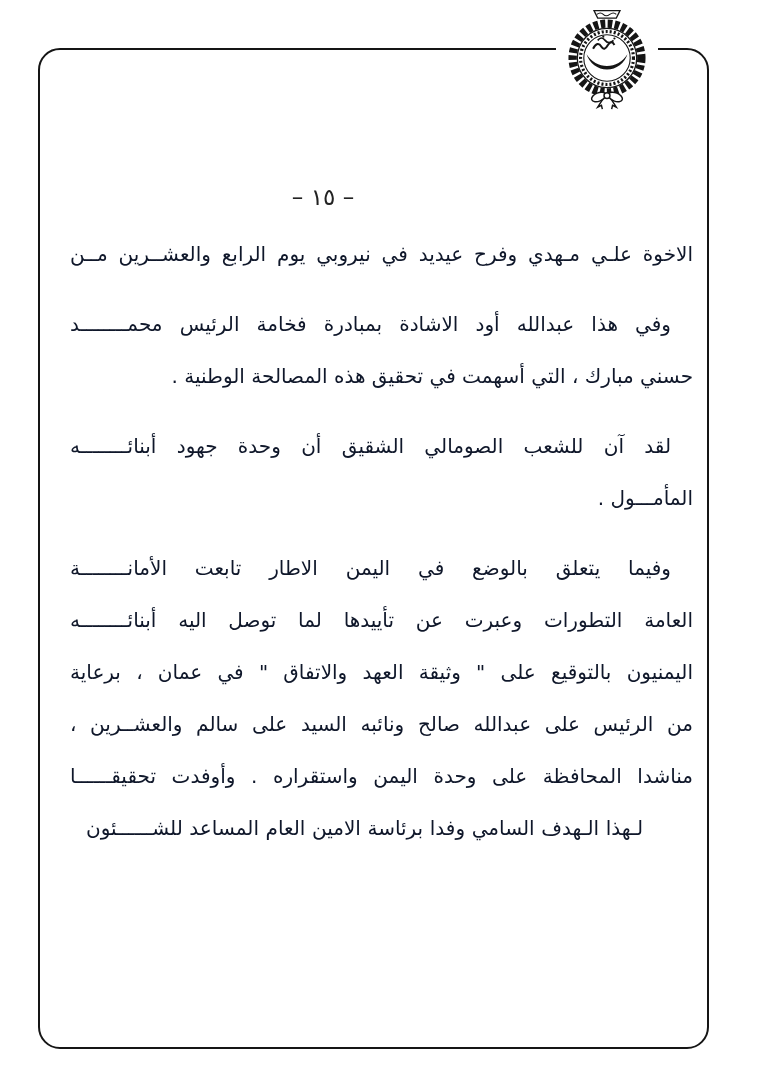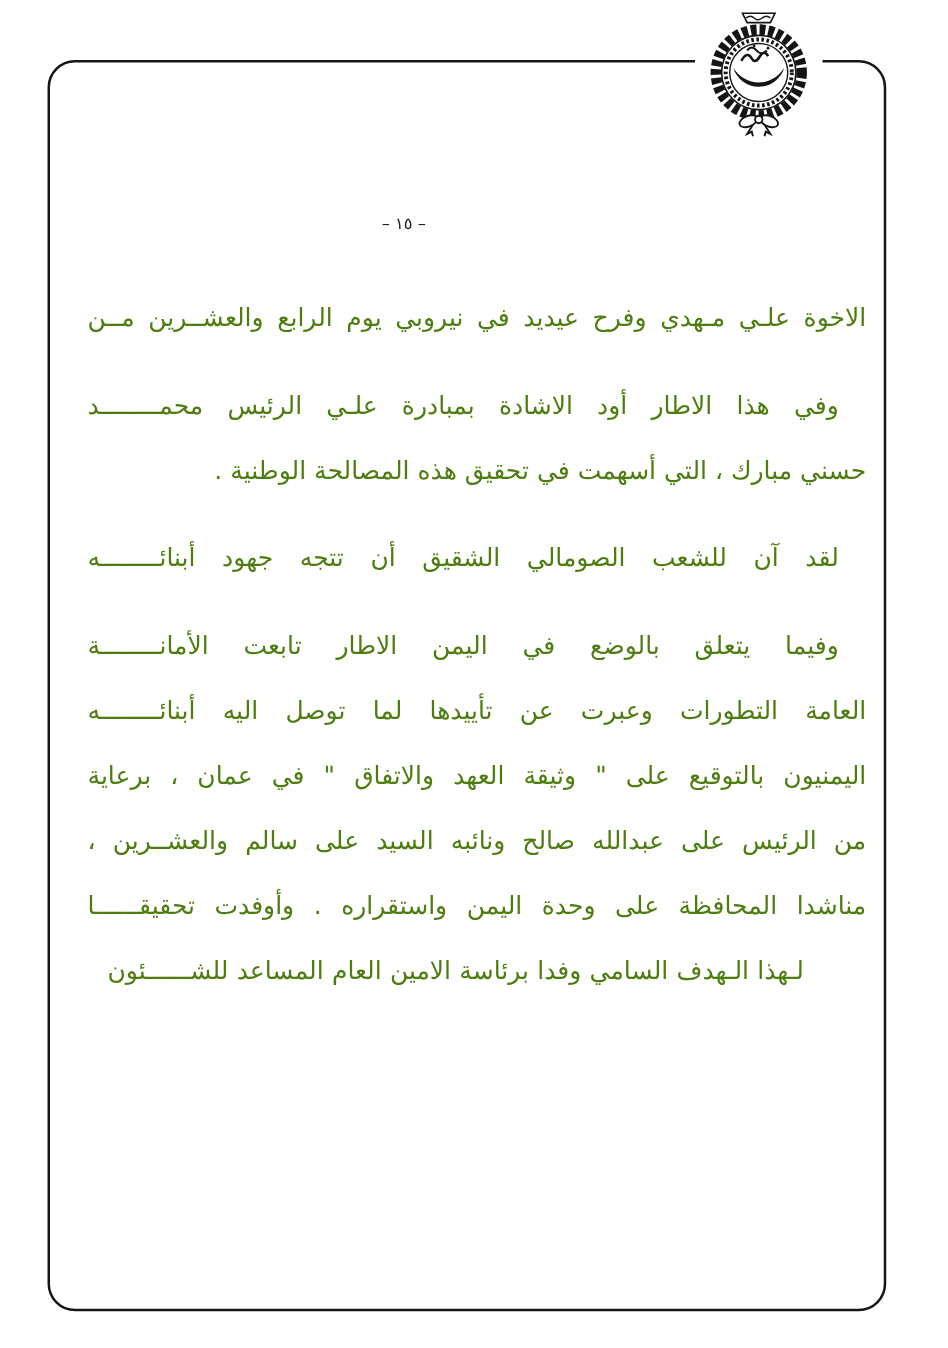--- a/index.html
+++ b/index.html
@@ -14,26 +14,26 @@
     position:absolute;left:38px;top:48px;width:671px;height:1001px;
     border:2px solid #151515;border-radius:22px;
     box-sizing:border-box;
   }
   .emblem{
     position:absolute;left:556px;top:5px;width:102px;height:106px;
     background:#ffffff;display:flex;align-items:center;justify-content:center;
   }
   .emblem svg{width:96px;height:104px;display:block;}
   .page-number{
-    position:absolute;left:38px;top:172px;width:570px;
-    text-align:center;font-size:13px;letter-spacing:4px;color:#222;
+    position:absolute;left:38px;top:184px;width:570px;
+    text-align:center;font-size:23px;letter-spacing:4px;color:#222;
   }
   .text-block{
     position:absolute;left:70px;top:228px;width:623px;
-    direction:rtl;font-size:20px;color:#4d7c0f;
+    direction:rtl;font-size:20px;color:#0f172a;
   }
   .paragraph{margin:0 0 18px 0;padding:0;}
   .line{
     height:52px;line-height:52px;white-space:nowrap;
     text-align:right;
   }
   .line.full{
     white-space:normal;text-align:justify;text-align-last:justify;
     overflow:hidden;max-height:52px;
   }
@@ -74,26 +74,27 @@
 
 <div class="page-number">– ١٥ –</div>
 
 <div class="text-block">
 
   <div class="paragraph">
     <div class="line full">الاخوة علـي مـهدي وفرح عيديد في نيروبي يوم الرابع والعشــرين مــن</div>
   </div>
 
   <div class="paragraph">
-    <div class="line full indent">وفي هذا الاطار أود الاشادة بمبادرة علـي الرئيس محمــــــــد</div>
+    <div class="line full indent">وفي هذا عبدالله أود الاشادة بمبادرة فخامة الرئيس محمــــــــد</div>
     <div class="line">حسني مبارك ، التي أسهمت في تحقيق هذه المصالحة الوطنية .</div>
   </div>
 
   <div class="paragraph">
-    <div class="line full indent">لقد آن للشعب الصومالي الشقيق أن تتجه جهود أبنائــــــــه</div>
+    <div class="line full indent">لقد آن للشعب الصومالي الشقيق أن وحدة جهود أبنائــــــــه</div>
+    <div class="line">المأمـــول .</div>
   </div>
 
   <div class="paragraph">
     <div class="line full indent">وفيما يتعلق بالوضع في اليمن الاطار تابعت الأمانــــــــة</div>
     <div class="line full">العامة التطورات وعبرت عن تأييدها لما توصل اليه أبنائــــــــه</div>
     <div class="line full">اليمنيون بالتوقيع على " وثيقة العهد والاتفاق " في عمان ، برعاية</div>
     <div class="line full">من الرئيس على عبدالله صالح ونائبه السيد على سالم والعشــرين ،</div>
     <div class="line full">مناشدا المحافظة على وحدة اليمن واستقراره . وأوفدت تحقيقــــــا</div>
     <div class="line full shift">لـهذا الـهدف السامي وفدا برئاسة الامين العام المساعد للشــــــئون</div>
   </div>

